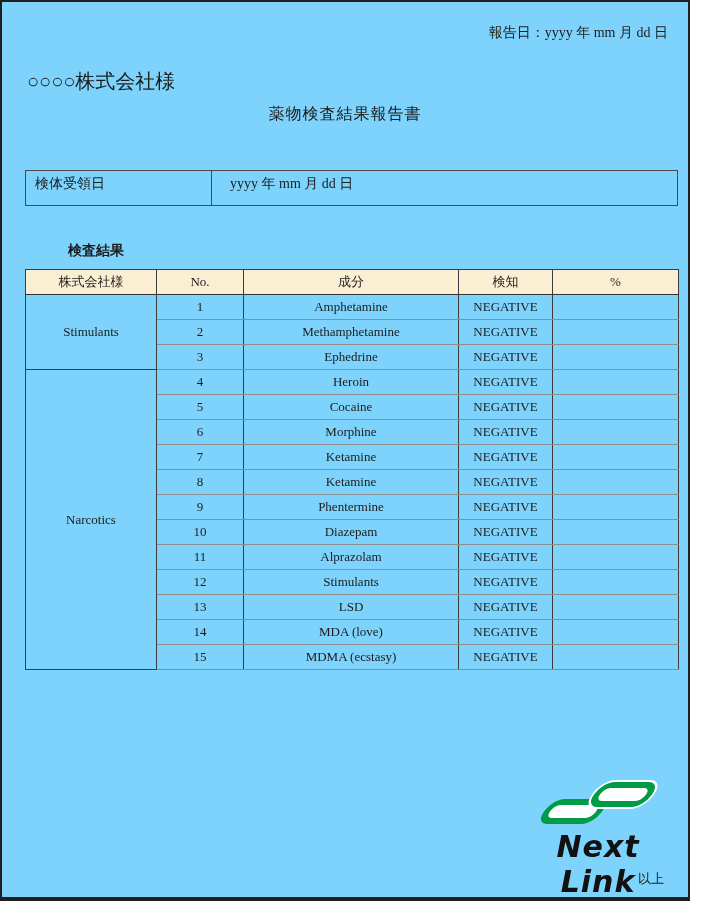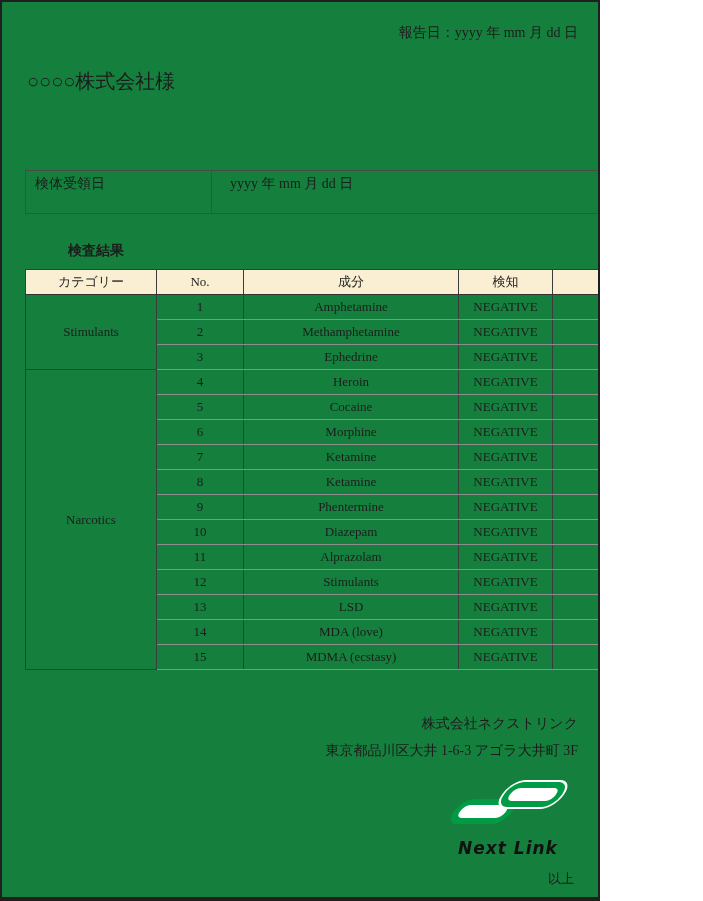--- a/index.html
+++ b/index.html
@@ -1,36 +1,36 @@
 <!DOCTYPE html>
 <html style="--header-bg: #faefd2; --logo-green: #009b44;"><head>
 <meta charset="utf-8">
 <style>
   html,body { margin:0; padding:0; background:#fff; }
   .page {
     position:relative;
-    width:600px; height:901px;
+    width:690px; height:901px;
     box-sizing:border-box;
-    background:#15803d;
+    background:#7dd3fc;
     border:2px solid #1f1f1f;
     border-bottom-width:4px;
     font-family:"Liberation Serif","DejaVu Serif",serif;
     color:#1c1c1c;
     overflow:hidden;
   }
   .report-date { position:absolute; top:22px; right:20px; font-size:14px; }
   .recipient   { position:absolute; top:66px; left:25px; font-size:20px; }
   .doc-title   { position:absolute; top:102px; left:0; width:100%;
                  text-align:center; font-size:16px; letter-spacing:1px; }
 
   
   .info-table { position:absolute; left:23px; top:168px; width:653px;
                 border-collapse:collapse; table-layout:fixed; font-size:14px;
                 border:1.5px solid #2b2b2b; }
-  .info-table th, .info-table td { height:26px; padding:0 0 16px 9px;
+  .info-table th, .info-table td { height:26px; padding:0 0 8px 9px;
                 border:1px solid #4a4a4a; font-weight:normal; text-align:left; }
   .info-table td { padding-left:18px; }
   .info-col-label { width:176px; }
 
   .section-title { position:absolute; left:23px; top:240px; font-size:14px; font-weight:bold;margin-left:43px; }
 
   
   .results-table { position:absolute; left:23px; top:267px; width:653px;
                    border-collapse:collapse; table-layout:fixed; font-size:13px;
                    border:1.5px solid #2b2b2b; }
@@ -50,31 +50,32 @@
   .closing        { position:absolute; top:868px; right:24px; font-size:13px; }
 
   
   .logo { position:absolute; top:778px; right:16px; width:148px; height:74px; }
   .logo-icon { position:relative; width:120px; height:46px; margin:0 auto; }
   .link-shape { position:absolute; box-sizing:border-box; width:58px; height:25px;
                 border:6.5px solid var(--logo-green,#009b44); border-radius:12px;
                 background:#fff; transform:skewX(-35deg); }
   .link-left  { left:6px; top:19px; }
   .link-right { left:56px; top:2px; box-shadow:0 0 0 2px #fff; }
-  .logo-text  { margin-top:12px; text-align:center; font-size:17px; color:#111;
+  .logo-text  { margin-top:3px; text-align:center; font-size:30px; color:#111;
                 font-style:italic; font-weight:bold;
                 font-family:"DejaVu Sans","Liberation Sans",sans-serif; letter-spacing:1px; }
 </style>
 </head>
 <body>
 
 <div class="page">
 
   <div class="report-date">報告日：yyyy 年 mm 月 dd 日</div>
   <div class="recipient">○○○○株式会社様</div>
+  <div class="doc-title">薬物検査結果報告書</div>
 
   <table class="info-table">
     <tbody>
         <tr>
       <th class="info-col-label">検体受領日</th>
       <td>yyyy 年 mm 月 dd 日</td>
     </tr>
   </tbody>
     </table>
 
@@ -83,21 +84,21 @@
   <table class="results-table">
     <colgroup>
       <col class="col-cat">
         <col class="col-no">
         <col class="col-comp">
         <col class="col-det">
         <col class="col-pct">
     </colgroup>
     <thead>
       <tr>
-        <th>カテゴリー</th>
+        <th>株式会社様</th>
         <th>No.</th>
         <th>成分</th>
         <th>検知</th>
         <th>%</th>
       </tr>
     </thead>
     <tbody>
         <tr>
           <td rowspan="3" class="cat-cell">Stimulants</td>
           <td>1</td>
@@ -186,22 +187,20 @@
         </tr>
         <tr>
           <td>15</td>
           <td>MDMA (ecstasy)</td>
           <td>NEGATIVE</td>
           <td></td>
         </tr>
       </tbody>
   </table>
 
-  <div class="footer-company">株式会社ネクストリンク</div>
-  <div class="footer-address">東京都品川区大井 1-6-3 アゴラ大井町 3F</div>
 
   <div class="logo">
     <div class="logo-icon">
       <div class="link-shape link-left"></div>
       <div class="link-shape link-right"></div>
     </div>
     <div class="logo-text">Next Link</div>
   </div>
 
   <div class="closing">以上</div>

